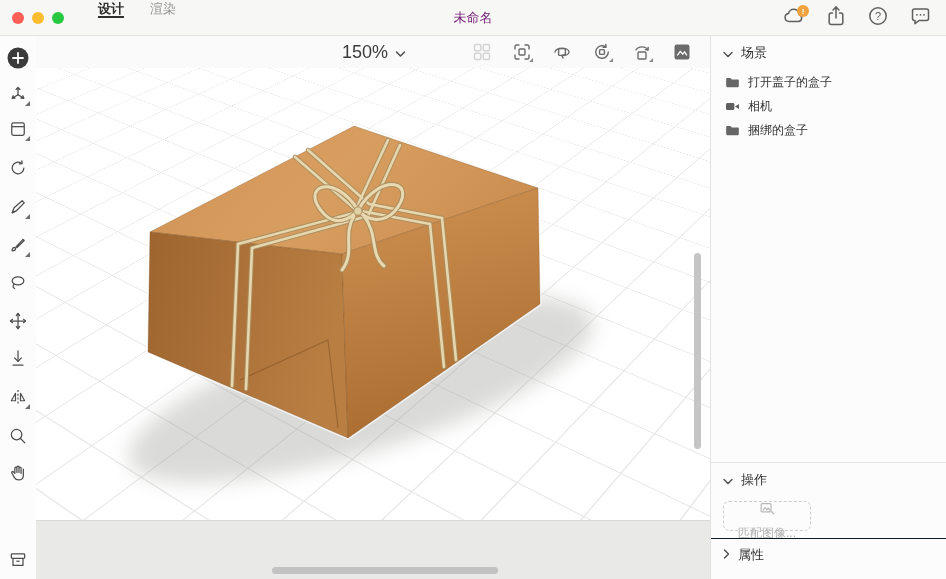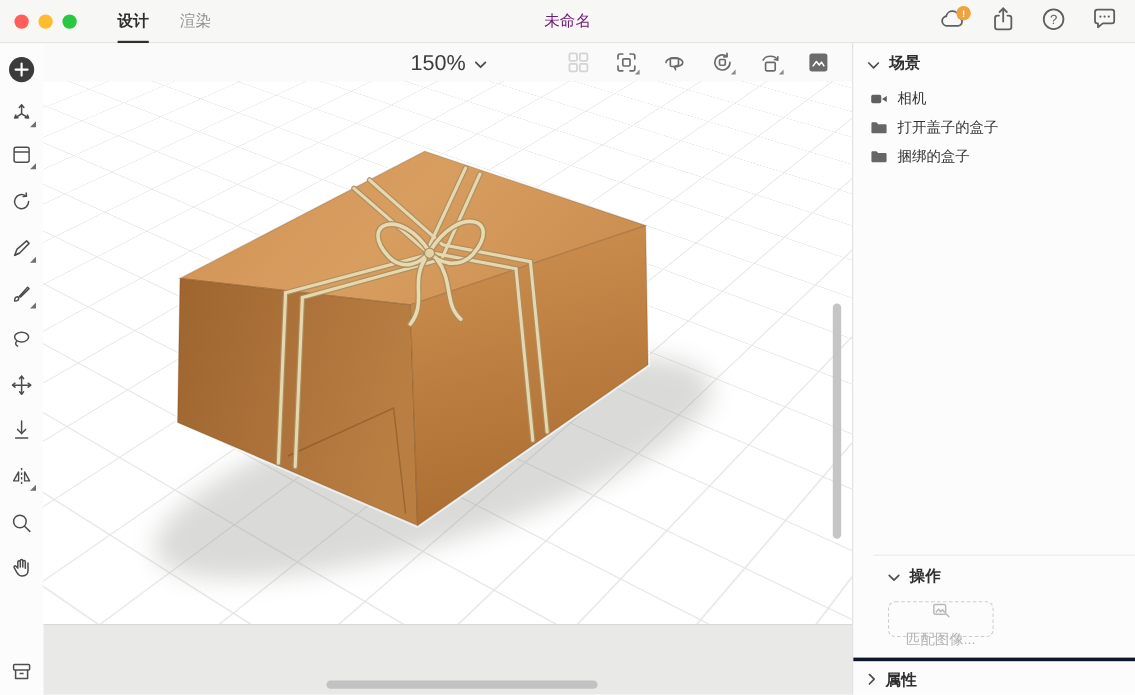--- a/index.html
+++ b/index.html
@@ -6,21 +6,21 @@
   html,body { width:946px; height:579px; }
   body { font-family:"Liberation Sans","DejaVu Sans",sans-serif; background:#fff; overflow:hidden; }
   .window { position:relative; width:946px; height:579px; background:#fff; overflow:hidden; }
 
   
   .titlebar { position:absolute; top:0; left:0; right:0; height:36px; background:#f7f7f6; border-bottom:1px solid #e3e3e3; }
   .traffic { position:absolute; left:12px; top:12px; display:flex; gap:8px; }
   .traffic span { width:12px; height:12px; border-radius:50%; display:block; }
   .tl-red{background:#ff5f57;} .tl-yellow{background:#febc2e;} .tl-green{background:#28c840;}
   .tabs { position:absolute; left:98px; top:0; height:36px; display:flex; gap:26px; }
-  .tab { height:36px; display:flex; align-items:center; font-size:13px; color:#8f8f8f; cursor:default; position:relative; }
+  .tab { height:18px; display:flex; align-items:center; font-size:13px; color:#8f8f8f; cursor:default; position:relative; }
   .tab.active { color:#2f2f2f; font-weight:bold; }
   .tab.active::after { content:""; position:absolute; left:0; right:0; bottom:0; height:2px; background:#2f2f2f; }
   .doc-title { position:absolute; left:50%; top:0; transform:translateX(-50%); height:36px; display:flex; align-items:center; font-size:13px; color:#701a75; }
   .tb-icons { position:absolute; right:14px; top:0; height:36px; display:flex; align-items:center; gap:18px; }
   .tb-btn { position:relative; width:24px; height:24px; display:flex; align-items:center; justify-content:center; }
   .cloud-badge { position:absolute; top:-1px; right:-3px; width:12px; height:12px; border-radius:50%; background:#f0a23c; color:#fff; font-size:8px; font-weight:bold; display:flex; align-items:center; justify-content:center; }
 
   
   .main { position:absolute; top:36px; left:0; right:0; bottom:0; display:flex; }
 
@@ -44,29 +44,29 @@
             repeating-linear-gradient(0deg, #e5e5e4 0 1px, transparent 1px 58px),
             repeating-linear-gradient(90deg, #e5e5e4 0 1px, transparent 1px 58px);
           transform: translate(-50%,-50%) perspective(1150px) rotateX(57deg) rotateZ(38deg); }
   .scene-svg { position:absolute; left:0; top:0; }
   .vscroll { position:absolute; right:9px; top:185px; width:7px; height:196px; border-radius:4px; background:#c5c5c5; z-index:4; }
   .bottom-strip { position:absolute; left:0; right:0; bottom:0; height:59px; background:#e9e9e8; border-top:1px solid #dadada; z-index:2; }
   .hscroll { position:absolute; left:236px; bottom:5px; width:226px; height:7px; border-radius:4px; background:#c2c2c2; }
 
   
   .right-panel { position:relative; width:236px; flex:0 0 236px; background:#fcfcfc; border-left:1px solid #e2e2e2; }
-  .section-header { display:flex; align-items:center; gap:8px; height:34px; padding:0 12px; font-size:13px; font-weight:bold; color:#2f2f2f; }
+  .section-header { display:flex; align-items:center; gap:8px; height:34px; padding:0 12px; font-size:13px; font-weight:normal; color:#2f2f2f; }
   .scene-section { position:absolute; top:0; left:0; right:0; bottom:117px; overflow:hidden; }
   .row { height:24px; display:flex; align-items:center; gap:8px; padding:0 0 0 14px; font-size:12px; color:#333; }
   .row.selected { background:#ebebea; }
   .row-icon { width:15px; height:15px; display:flex; align-items:center; justify-content:center; }
-  .actions-section { position:absolute; left:17px; right:0; bottom:31px; height:86px; border-top:1px solid #e6e6e6; }
+  .actions-section { position:absolute; left:0; right:0; bottom:31px; height:86px; border-top:1px solid #e6e6e6; }
   .match-btn { margin:4px 0 0 12px; height:30px; display:inline-flex; align-items:center; gap:7px; padding:0 14px;
                border:1px dashed #cdcdcd; border-radius:6px; color:#b3b3b3; font-size:12px; background:transparent;flex-direction:column; }
-  .props-section { position:absolute; left:0; right:0; bottom:0; height:31px; border-top:3px solid #0f172a; }
+  .props-section { position:absolute; left:0; right:0; bottom:0; height:41px; border-top:1px solid #0f172a; }
   .props-section .section-header { height:31px; }
 </style>
 </head>
 <body>
 
 <div class="window">
 
   <div class="titlebar">
     <div class="traffic">
       <span class="tl-red"></span>
@@ -352,34 +352,34 @@
                 <path d="M1 1.5l4 4 4-4" fill="none" stroke="#4d4d4d" stroke-width="1.4" stroke-linecap="round" stroke-linejoin="round"></path>
               </svg>
           </span>
           <span>场景</span>
         </div>
 
 
         <div class="row">
           <span class="row-icon">
             <svg width="15" height="13" viewBox="0 0 16 14">
-                <rect x="1" y="3.2" width="9" height="7.6" rx="1.5" fill="#5f5f5f"></rect>
-                <path d="M10.6 7l4.4-2.6v5.2z" fill="#5f5f5f"></path>
-              </svg>
-          </span>
-          <span class="row-label">相机</span>
+                <path d="M1.2 3.2c0-.6.5-1.1 1.1-1.1h3.4l1.5 1.7h6.5c.6 0 1.1.5 1.1 1.1v6c0 .6-.5 1.1-1.1 1.1H2.3c-.6 0-1.1-.5-1.1-1.1z" fill="#666"></path>
+              </svg>
+          </span>
+          <span class="row-label">打开盖子的盒子</span>
         </div>
 
         <div class="row">
           <span class="row-icon">
             <svg width="15" height="13" viewBox="0 0 16 14">
-                <path d="M1.2 3.2c0-.6.5-1.1 1.1-1.1h3.4l1.5 1.7h6.5c.6 0 1.1.5 1.1 1.1v6c0 .6-.5 1.1-1.1 1.1H2.3c-.6 0-1.1-.5-1.1-1.1z" fill="#666"></path>
-              </svg>
-          </span>
-          <span class="row-label">打开盖子的盒子</span>
+                <rect x="1" y="3.2" width="9" height="7.6" rx="1.5" fill="#5f5f5f"></rect>
+                <path d="M10.6 7l4.4-2.6v5.2z" fill="#5f5f5f"></path>
+              </svg>
+          </span>
+          <span class="row-label">相机</span>
         </div>
 
         <div class="row">
           <span class="row-icon">
             <svg width="15" height="13" viewBox="0 0 16 14">
                 <path d="M1.2 3.2c0-.6.5-1.1 1.1-1.1h3.4l1.5 1.7h6.5c.6 0 1.1.5 1.1 1.1v6c0 .6-.5 1.1-1.1 1.1H2.3c-.6 0-1.1-.5-1.1-1.1z" fill="#666"></path>
               </svg>
           </span>
           <span class="row-label">捆绑的盒子</span>
         </div>

